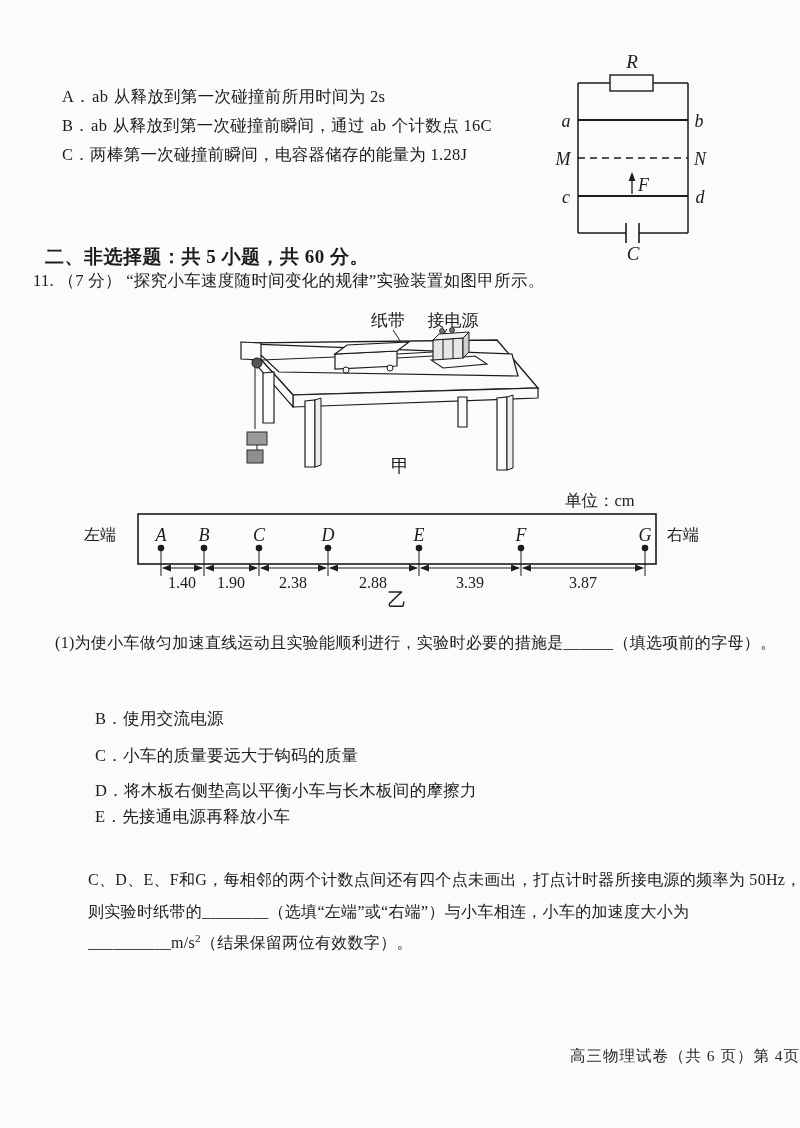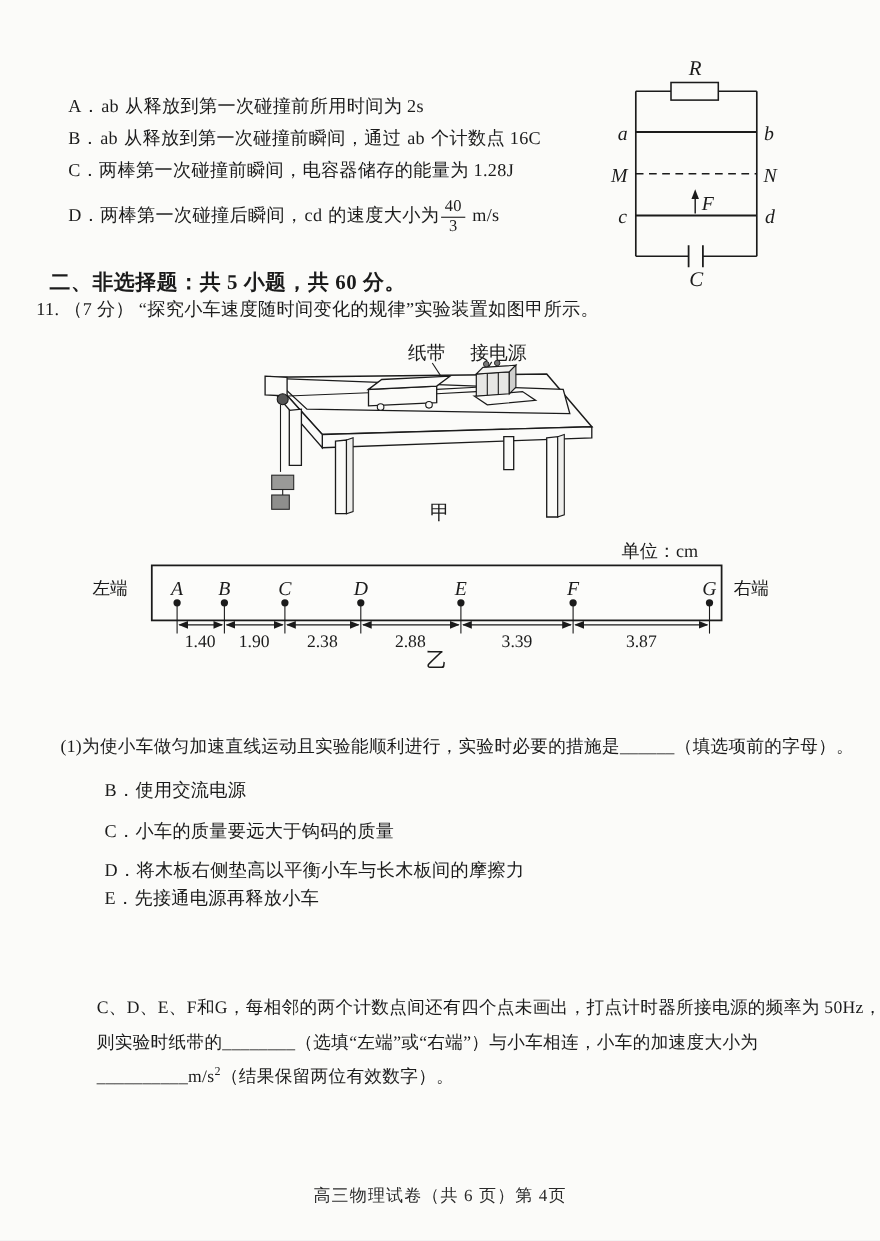--- a/index.html
+++ b/index.html
@@ -3,49 +3,46 @@
 <meta charset="utf-8">
 <style>
   html,body { margin:0; padding:0; background:#e8e8e8; }
   .page {
     position:relative; width:800px; height:1128px; margin:0 auto;
     background:#fbfbf9; overflow:hidden;
     font-family:"Liberation Serif","DejaVu Serif",serif;
     color:#1b1b1b;
   }
   .line { position:absolute; white-space:nowrap; font-size:16.5px; letter-spacing:0.3px; }
-  .small { font-size:16px;margin-top:36px; }
+  .small { font-size:16px; }
   .heading { font-weight:bold; font-size:19px; letter-spacing:0.5px; }
   .var { padding:0 1px; }
   .frac { display:inline-block; vertical-align:middle; text-align:center; font-size:15px; line-height:1.1; margin:0 2px; }
   .frac .num { display:block; border-bottom:1.3px solid #1b1b1b; padding:0 3px; }
   .frac .den { display:block; }
   sup { font-size:11px; }
-  .footer { position:absolute; left:0; width:800px; text-align:center; top:1046px;
-            font-size:15.5px; letter-spacing:1px; color:#2a2a2a;margin-top:31px; }
+  .footer { position:absolute; left:0; width:800px; text-align:right; top:1046px;
+            font-size:15.5px; letter-spacing:1px; color:#2a2a2a; }
   svg { position:absolute; overflow:visible; }
   svg text { font-family:"Liberation Serif","DejaVu Serif",serif; fill:#1b1b1b; }
   .it { font-style:italic; }
 </style>
 </head>
 <body>
 
 <div class="page">
 
   <div class="line" style="left:62px;top:86px">
     <span>A．</span><span class="var">ab</span><span> 从释放到第一次碰撞前所用时间为 2s</span>
   </div>
   <div class="line" style="left:62px;top:115px">
     <span>B．</span><span class="var">ab</span><span> 从释放到第一次碰撞前瞬间，通过 </span><span class="var">ab</span><span> 个计数点 16C</span>
   </div>
   <div class="line" style="left:62px;top:144px">
     <span>C．</span><span>两棒第一次碰撞前瞬间，电容器储存的能量为 1.28J</span>
-  </div>
-  <div class="line" style="left:62px;top:180px">
-    <span>D．</span><span>两棒第一次碰撞后瞬间，</span><span class="var">cd</span><span> 的速度大小为</span><span class="frac"><span class="num">40</span><span class="den">3</span></span><span> m/s</span>
   </div>
 
   <svg style="left:550px;top:40px" width="210" height="225" viewBox="0 0 210 225">
     <text x="82" y="28" text-anchor="middle" class="it" font-size="19">R</text>
 
     <path d="M28,43 H60 M103,43 H138" stroke="#1b1b1b" stroke-width="1.4" fill="none"></path>
     <rect x="60" y="35" width="43" height="16" fill="#fbfbf9" stroke="#1b1b1b" stroke-width="1.4"></rect>
 
     <path d="M28,43 V193 M138,43 V193" stroke="#1b1b1b" stroke-width="1.5" fill="none"></path>
 

